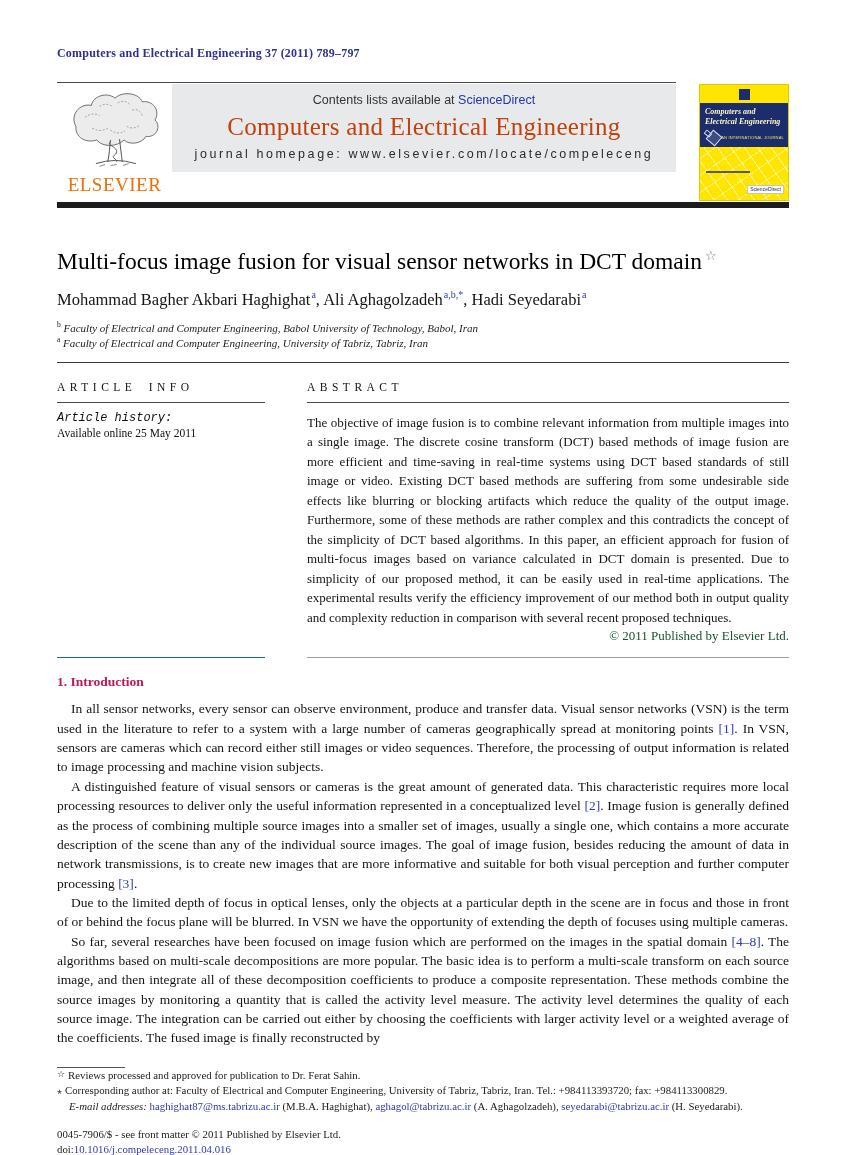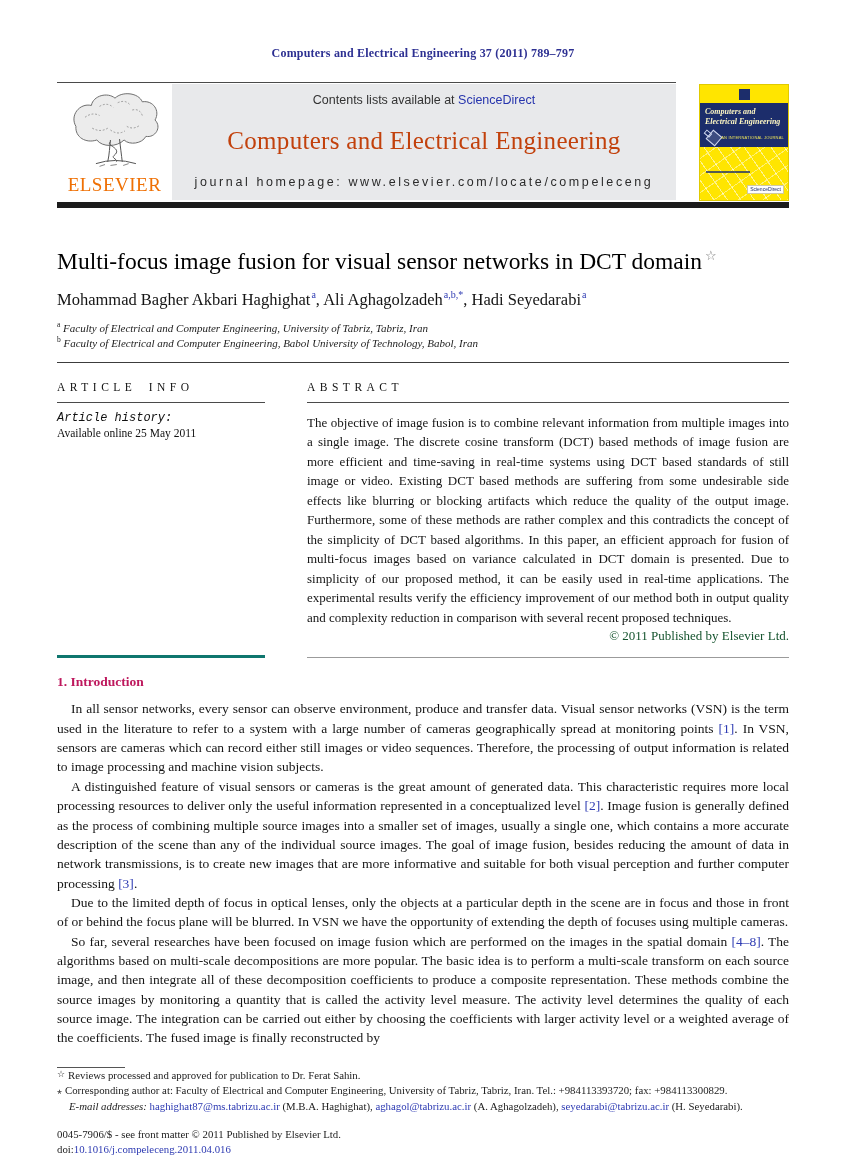--- a/index.html
+++ b/index.html
@@ -1,28 +1,28 @@
 <!DOCTYPE html>
 <html><head>
 <meta charset="utf-8">
 <style>
   html,body{margin:0;padding:0;background:#ffffff;}
   body{width:846px;height:1155px;position:relative;font-family:"Liberation Serif",serif;color:#111;-webkit-font-smoothing:antialiased;}
   .page{position:absolute;left:57px;top:0;width:732px;}
 
   
-  .citation{margin-top:46px;text-align:center;font-size:12px;font-weight:600;color:#2d3092;letter-spacing:.2px;}
+  .citation{margin-top:46px;text-align:left;font-size:12px;font-weight:600;color:#2d3092;letter-spacing:.2px;}
 
   .toprule{margin-top:21px;border-top:1px solid #4a4a4a;width:619px;}
 
   
   .banner{margin-top:1px;display:flex;align-items:stretch;}
   .logo-area{width:115px;display:flex;flex-direction:column;align-items:center;justify-content:flex-end;padding-bottom:5px;}
   .elsevier-word{font-family:"Liberation Serif",serif;font-size:19px;color:#ef7004;letter-spacing:.5px;margin-top:-2px;}
-  .graybox{width:504px;background:#e8e9eb;height:116px;text-align:center;display:flex;flex-direction:column;justify-content:space-between;padding:9px 0 11px 0;box-sizing:border-box;}
+  .graybox{width:504px;background:#e8e9eb;height:88px;text-align:center;display:flex;flex-direction:column;justify-content:space-between;padding:9px 0 11px 0;box-sizing:border-box;}
   .contents-line{font-family:"Liberation Sans",sans-serif;font-size:12.5px;color:#333;}
   .sd-link{color:#2634ad;}
   .journal-title{font-size:25px;color:#c2410c;letter-spacing:.3px;}
   .homepage-line{font-family:"Liberation Sans",sans-serif;font-size:12.5px;color:#2b2b2b;letter-spacing:2.6px;}
   .cover-wrap{flex:1;display:flex;justify-content:flex-end;}
   .cover{width:90px;height:117px;background:#ffe500;position:relative;overflow:hidden;border:1px solid #e0ca00;box-sizing:border-box;}
   .cover-logo{width:13px;height:13px;background:#1c2d6b;margin:3px auto 2px auto;box-shadow:inset 0 0 0 1px #ffe500, inset 0 0 0 2px #1c2d6b;}
   .cover-band{background:#1c2d6b;margin:0;padding:4px 5px 3px 5px;height:44px;box-sizing:border-box;position:relative;}
   .cover-band .ct{font-style:italic;font-size:8px;line-height:1.2;color:#fdf6c3;font-weight:bold;}
   .cover-sub{position:absolute;right:4px;bottom:7px;font-size:4px;color:#e8e05a;font-family:"Liberation Sans",sans-serif;letter-spacing:.2px;}
@@ -41,21 +41,21 @@
   .title-mark{font-size:13px;color:#7a7a7a;vertical-align:super;margin-left:3px;}
   .authors{margin-top:13px;font-size:16.5px;color:#141414;}
   .authors sup{font-size:10px;color:#2d3ab2;vertical-align:super;margin-left:1px;}
   .affils{margin-top:10px;font-size:11px;font-style:italic;color:#1b1b1b;line-height:1.35;}
   .affils sup{font-size:7.5px;font-style:normal;}
 
   .fullrule{margin-top:11px;border-top:1px solid #3c3c3c;width:732px;}
 
   
   .cols{display:flex;margin-top:0;}
-  .col-left{width:208px;border-bottom:3px solid #0f766e;box-sizing:border-box;}
+  .col-left{width:208px;border-bottom:1px solid #0f766e;box-sizing:border-box;}
   .col-gap{width:42px;}
   .col-right{flex:1;border-bottom:1px solid #9b9b9b;box-sizing:border-box;padding-bottom:13px;}
   .colhead{margin-top:18px;font-size:11.5px;letter-spacing:4.5px;word-spacing:5px;color:#111;font-weight:500;}
   .colhead-rule{margin-top:9px;border-top:1px solid #4a4a4a;width:100%;}
   .hist-label{margin-top:8px;font-size:12px;font-style:italic;font-family:Liberation Mono, monospace;}
   .hist-val{margin-top:2px;font-size:11.5px;}
   .abstract-text{margin-top:10px;font-size:13px;line-height:1.5;text-align:justify;color:#141414;}
   .abstract-copy{margin-top:1px;font-size:13px;text-align:right;color:#14532d;}
 
   
@@ -131,22 +131,22 @@
     <span>Multi-focus image fusion for visual sensor networks in DCT domain</span><span class="title-mark">☆</span>
   </div>
 
   <div class="authors">
     <span><span>Mohammad Bagher Akbari Haghighat</span><sup>a</sup><span>, </span></span>
     <span><span>Ali Aghagolzadeh</span><sup>a,b,*</sup><span>, </span></span>
     <span><span>Hadi Seyedarabi</span><sup>a</sup></span>
   </div>
 
   <div class="affils">
+    <div><sup>b</sup> <span>Faculty of Electrical and Computer Engineering, Babol University of Technology, Babol, Iran</span></div>
     <div><sup>a</sup> <span>Faculty of Electrical and Computer Engineering, University of Tabriz, Tabriz, Iran</span></div>
-    <div><sup>b</sup> <span>Faculty of Electrical and Computer Engineering, Babol University of Technology, Babol, Iran</span></div>
   </div>
 
   <div class="fullrule"></div>
 
   <div class="cols">
     <div class="col-left">
       <div class="colhead">ARTICLE INFO</div>
       <div class="colhead-rule"></div>
       <div class="hist-label">Article history:</div>
       <div class="hist-val">Available online 25 May 2011</div>

